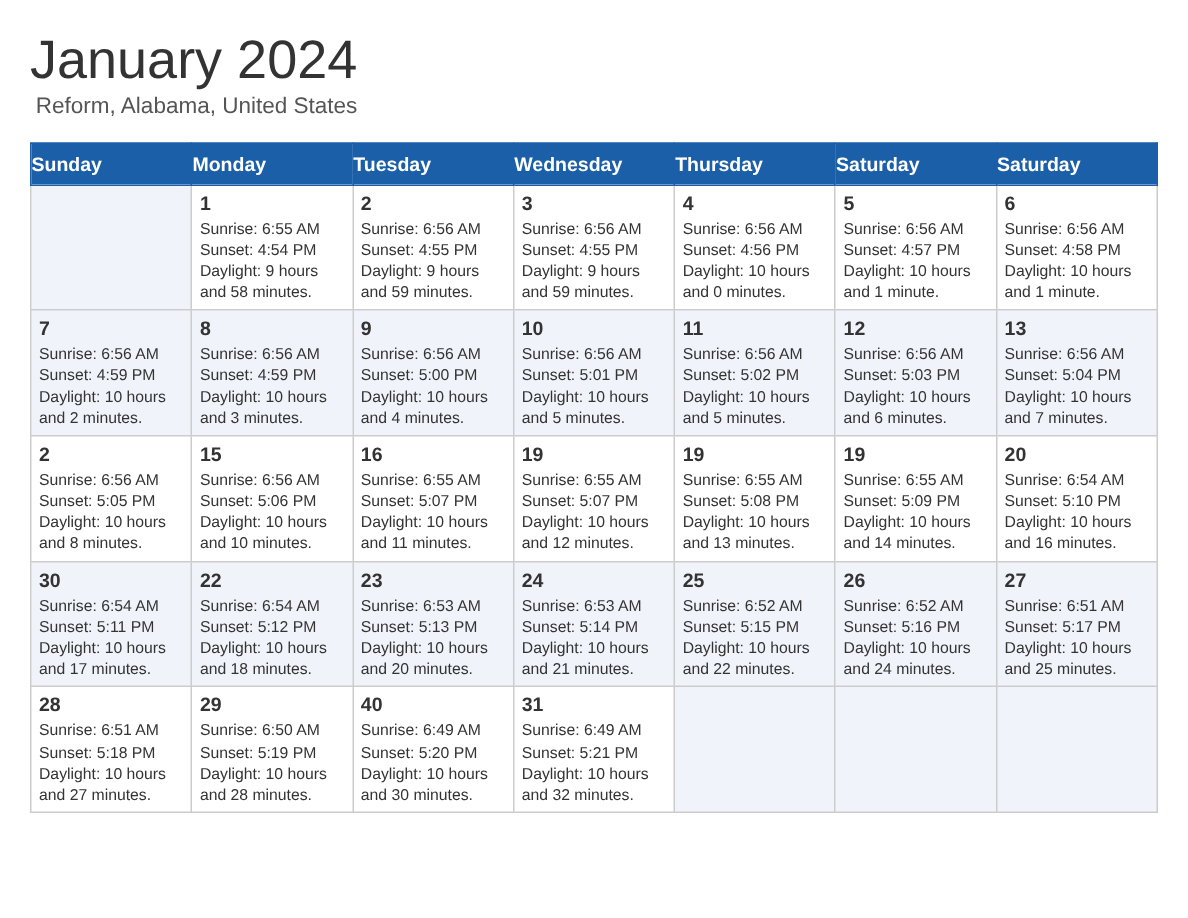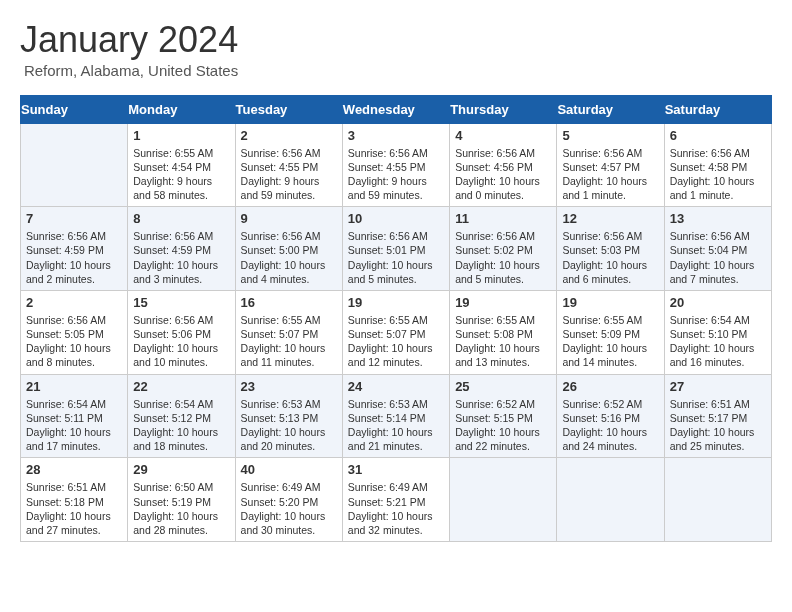--- a/index.html
+++ b/index.html
@@ -258,21 +258,21 @@
         <td>
           <div class="day-number">20</div>
           <div class="day-info" style="white-space: pre-line;">Sunrise: 6:54 AM
 Sunset: 5:10 PM
 Daylight: 10 hours
 and 16 minutes.</div>
         </td>
       </tr>
       <tr>
         <td>
-          <div class="day-number">21</div>
+          <div class="day-number">30</div>
           <div class="day-info" style="white-space: pre-line;">Sunrise: 6:54 AM
 Sunset: 5:11 PM
 Daylight: 10 hours
 and 17 minutes.</div>
         </td>
         <td>
           <div class="day-number">22</div>
           <div class="day-info" style="white-space: pre-line;">Sunrise: 6:54 AM
 Sunset: 5:12 PM
 Daylight: 10 hours

